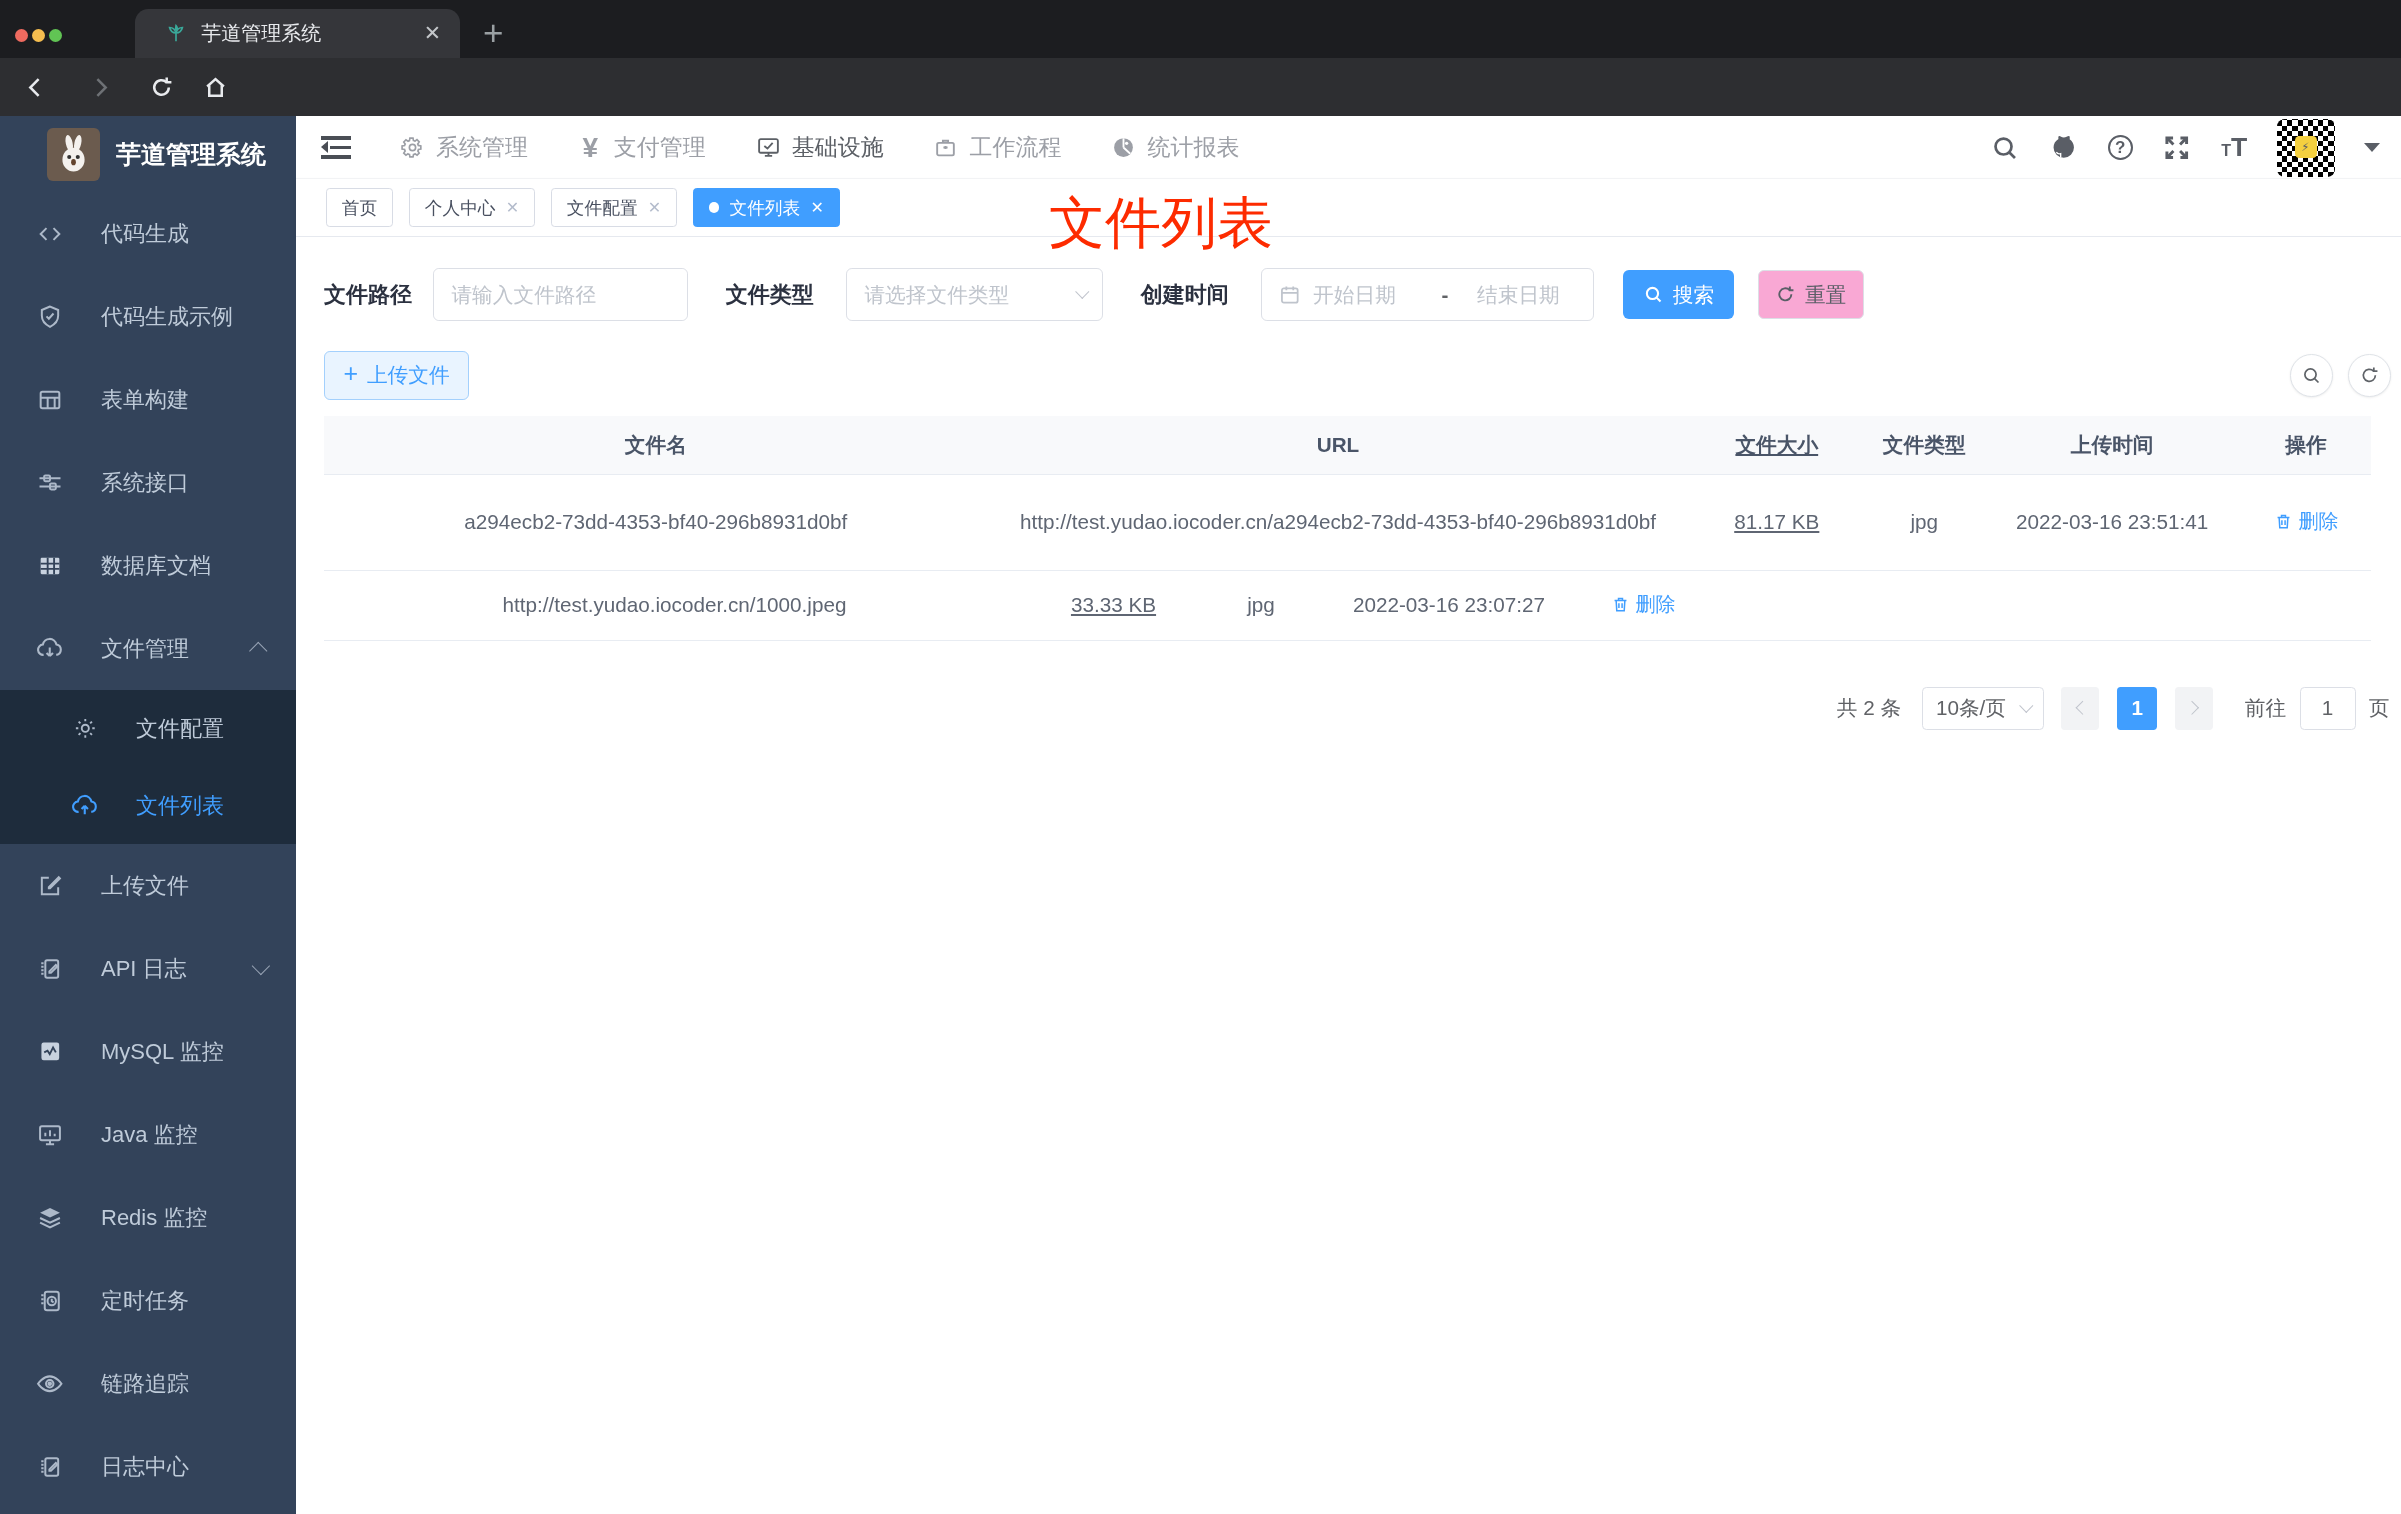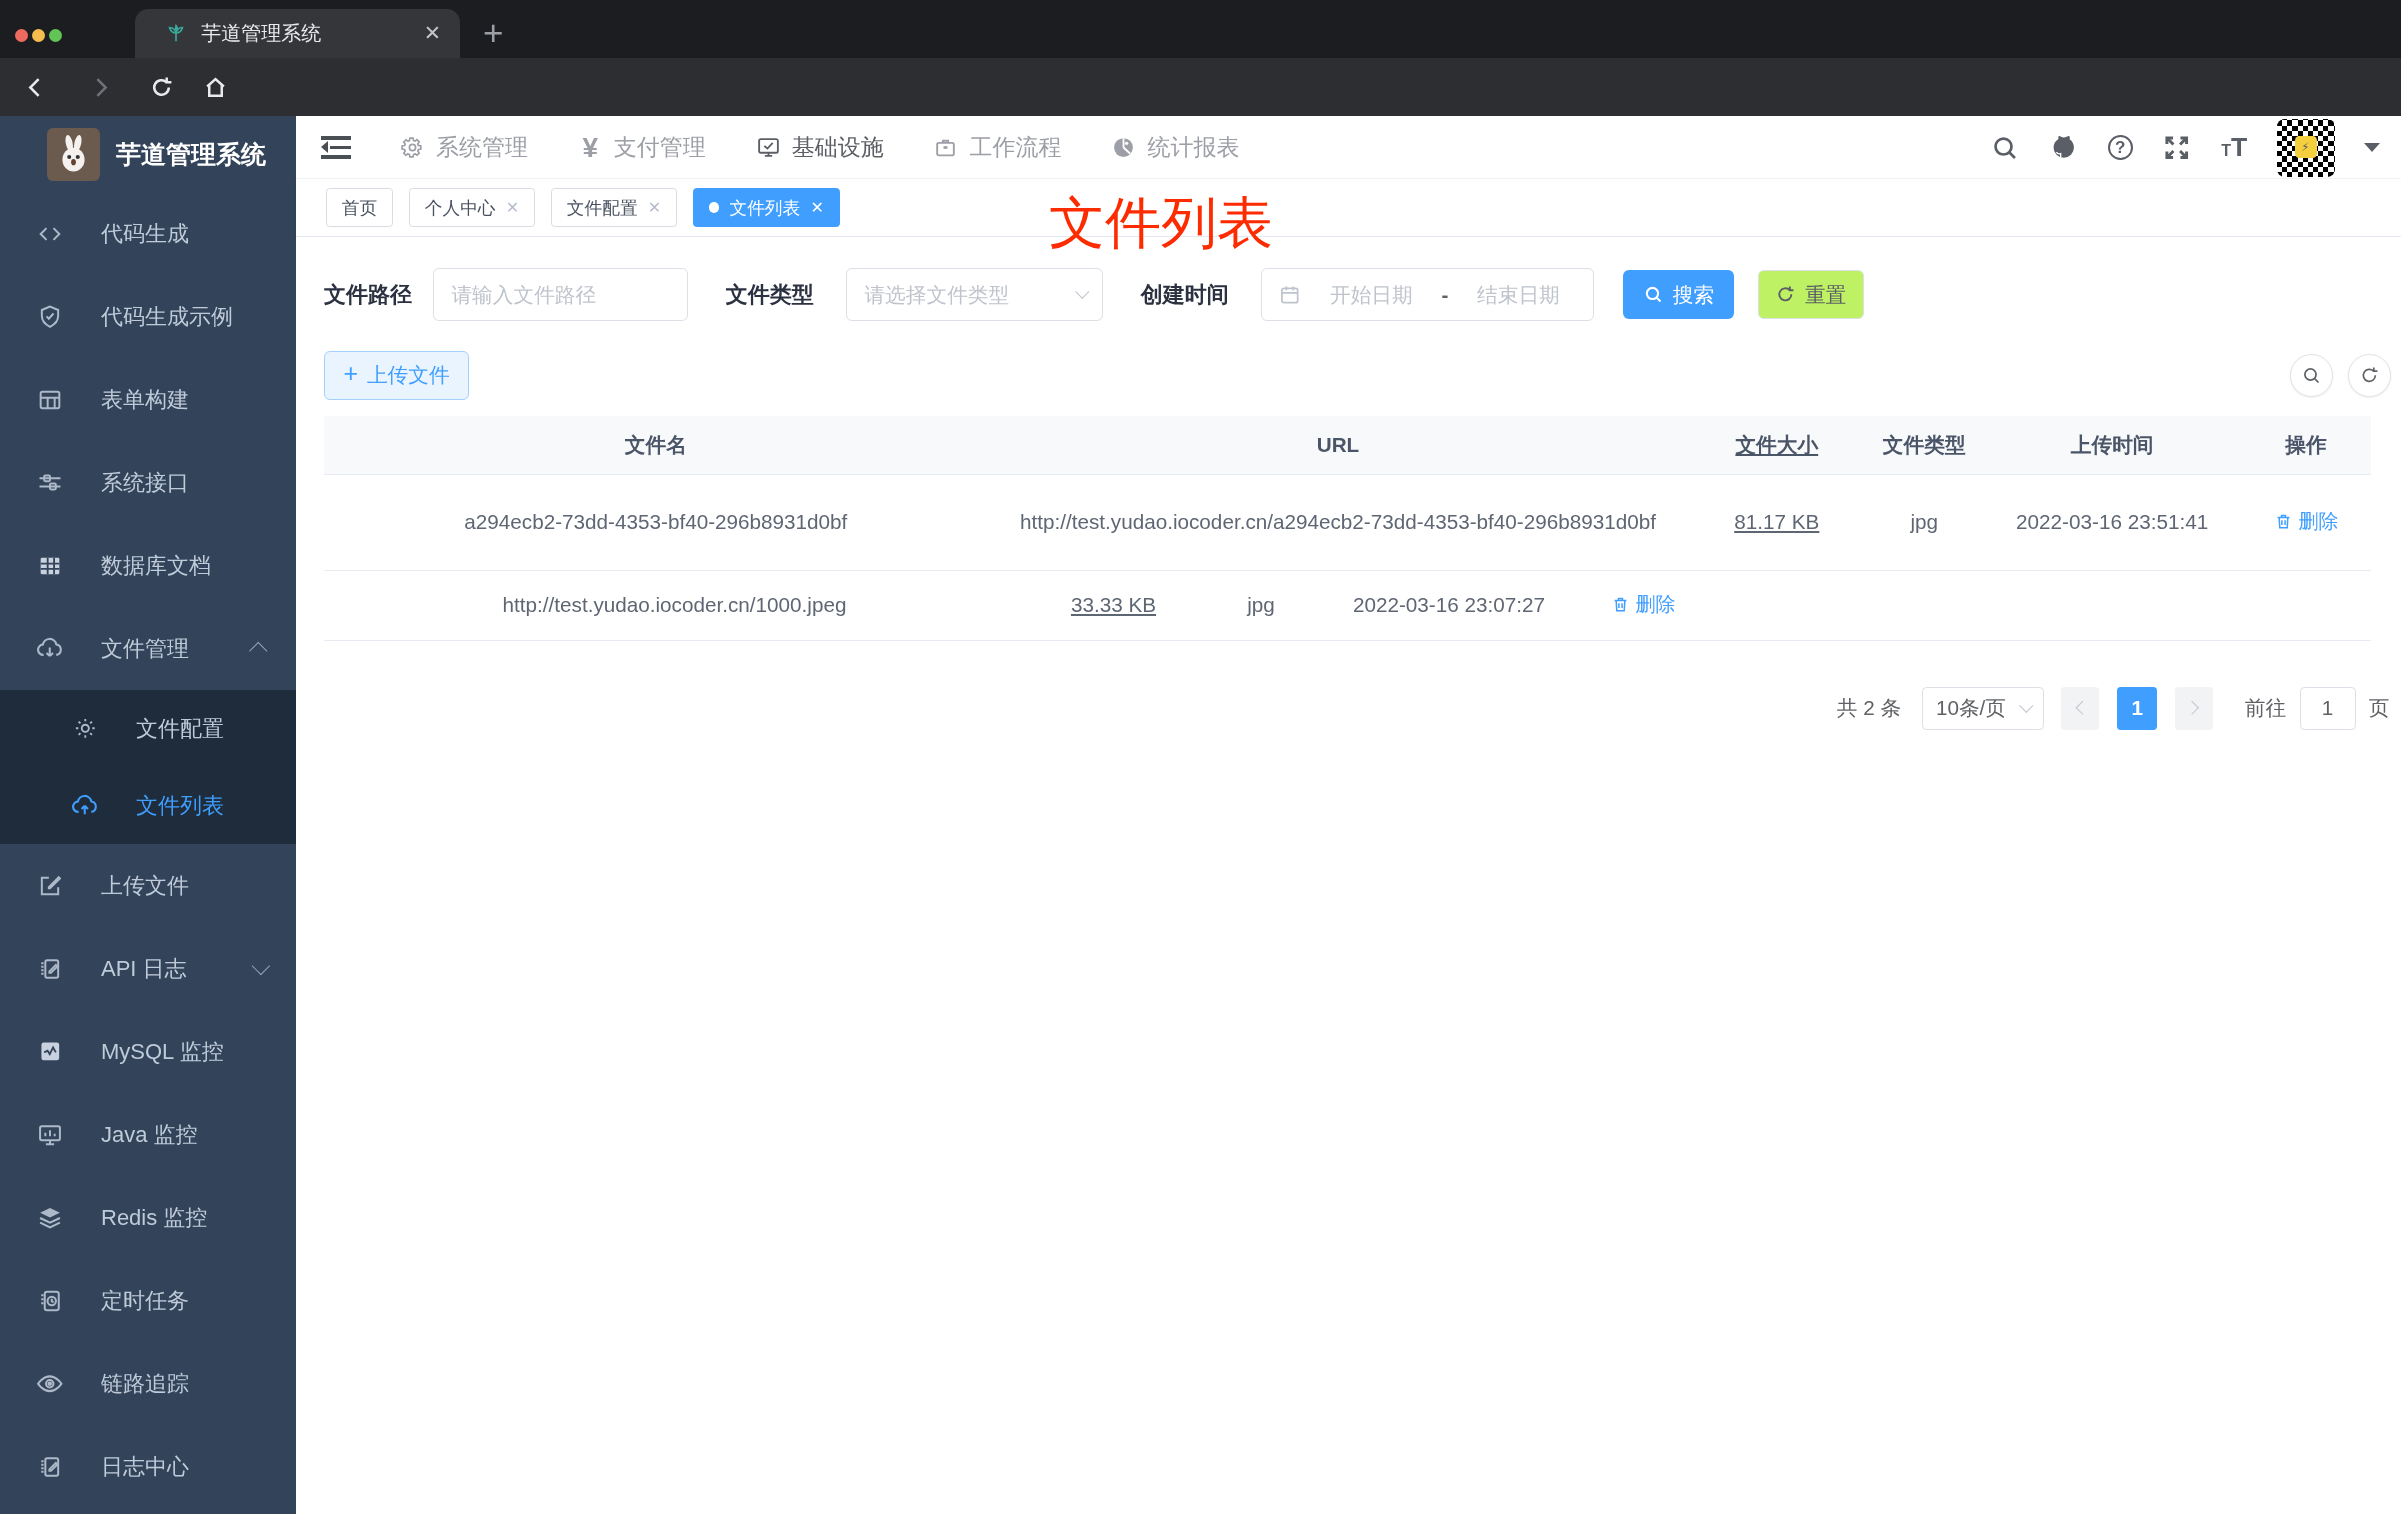--- a/index.html
+++ b/index.html
@@ -114,21 +114,21 @@
   #f-type .ph { padding-left:17.7px; color:#bfc4cc; flex:1; }
   .selcaret { margin-right:16px; width:10.3px; height:10.3px; border-right:1.5px solid #c0c4cc;
     border-bottom:1.5px solid #c0c4cc; transform:rotate(45deg) translateY(-3px); flex:none; }
   #f-date { width:333px; margin-left:32px; padding:0 16px; gap:11.8px; }
   #f-date .dph { font-size:20.7px; }
   #f-date .sep { color:#606266; font-weight:700; }
   .lblgap { margin-left:38px; }
   .btn { height:49px; border-radius:5.9px; font-size:20.7px; display:flex; align-items:center;
     justify-content:center; gap:8.9px; cursor:pointer; }
   #btn-search { margin-left:29.5px; width:111px; background:#409eff; color:#fff; border:none; }
-  #btn-reset { margin-left:23.6px; width:106px; background:#bef264; color:#5a5e66; border:1.5px solid #dcdfe6; }
+  #btn-reset { margin-left:23.6px; width:106px; background:#f9a8d4; color:#5a5e66; border:1.5px solid #dcdfe6; }
 
   #toolbar2 { margin:29.5px 28px 0 28px; display:flex; align-items:center; }
   #btn-upload { width:145px; height:49px; background:#e9f4ff; border:1.5px solid #a3d0fd; border-radius:5.9px;
     color:#409eff; font-size:20.7px; display:flex; align-items:center; justify-content:center; gap:8.9px; cursor:pointer; }
   #btn-upload .plus { font-size:25px; font-weight:400; margin-top:-3px; }
   .roundbtns { margin-left:auto; display:flex; gap:14.8px; }
   .rbtn { width:43px; height:43px; border-radius:50%; border:1.5px solid #dfe3e8; background:#fff;
     display:flex; align-items:center; justify-content:center; color:#5f6368; cursor:pointer;
     box-shadow:0 0.7px 2.2px rgba(0,0,0,.08); }
 
@@ -559,21 +559,21 @@
     <span class="ctrl" id="f-type">
       <span class="ph">请选择文件类型</span>
       <span class="selcaret"></span>
     </span>
     <span class="flabel lblgap">创建时间</span>
     <span class="ctrl" id="f-date">
       <svg width="23.6" height="23.6" viewBox="0 0 24 24" fill="none" stroke="#bfc4cc" stroke-width="1.8">
           <rect x="4" y="5.5" width="16" height="14.5" rx="2"></rect>
           <path d="M4 10h16M8.5 3.5v4M15.5 3.5v4"></path>
         </svg>
-      <span class="dph" style="flex:1;text-align:center;">开始日期</span>
+      <span class="dph" style="flex:1;">开始日期</span>
       <span class="sep">-</span>
       <span class="dph" style="flex:1;text-align:center;">结束日期</span>
     </span>
     <button class="btn" id="btn-search">
       <svg width="20.7" height="20.7" viewBox="0 0 24 24" fill="none" stroke="#fff" stroke-width="2.4">
           <circle cx="11" cy="11" r="6.5"></circle>
           <path d="m15.8 15.8 4.5 4.5"></path>
         </svg>
       <span>搜索</span>
     </button>

